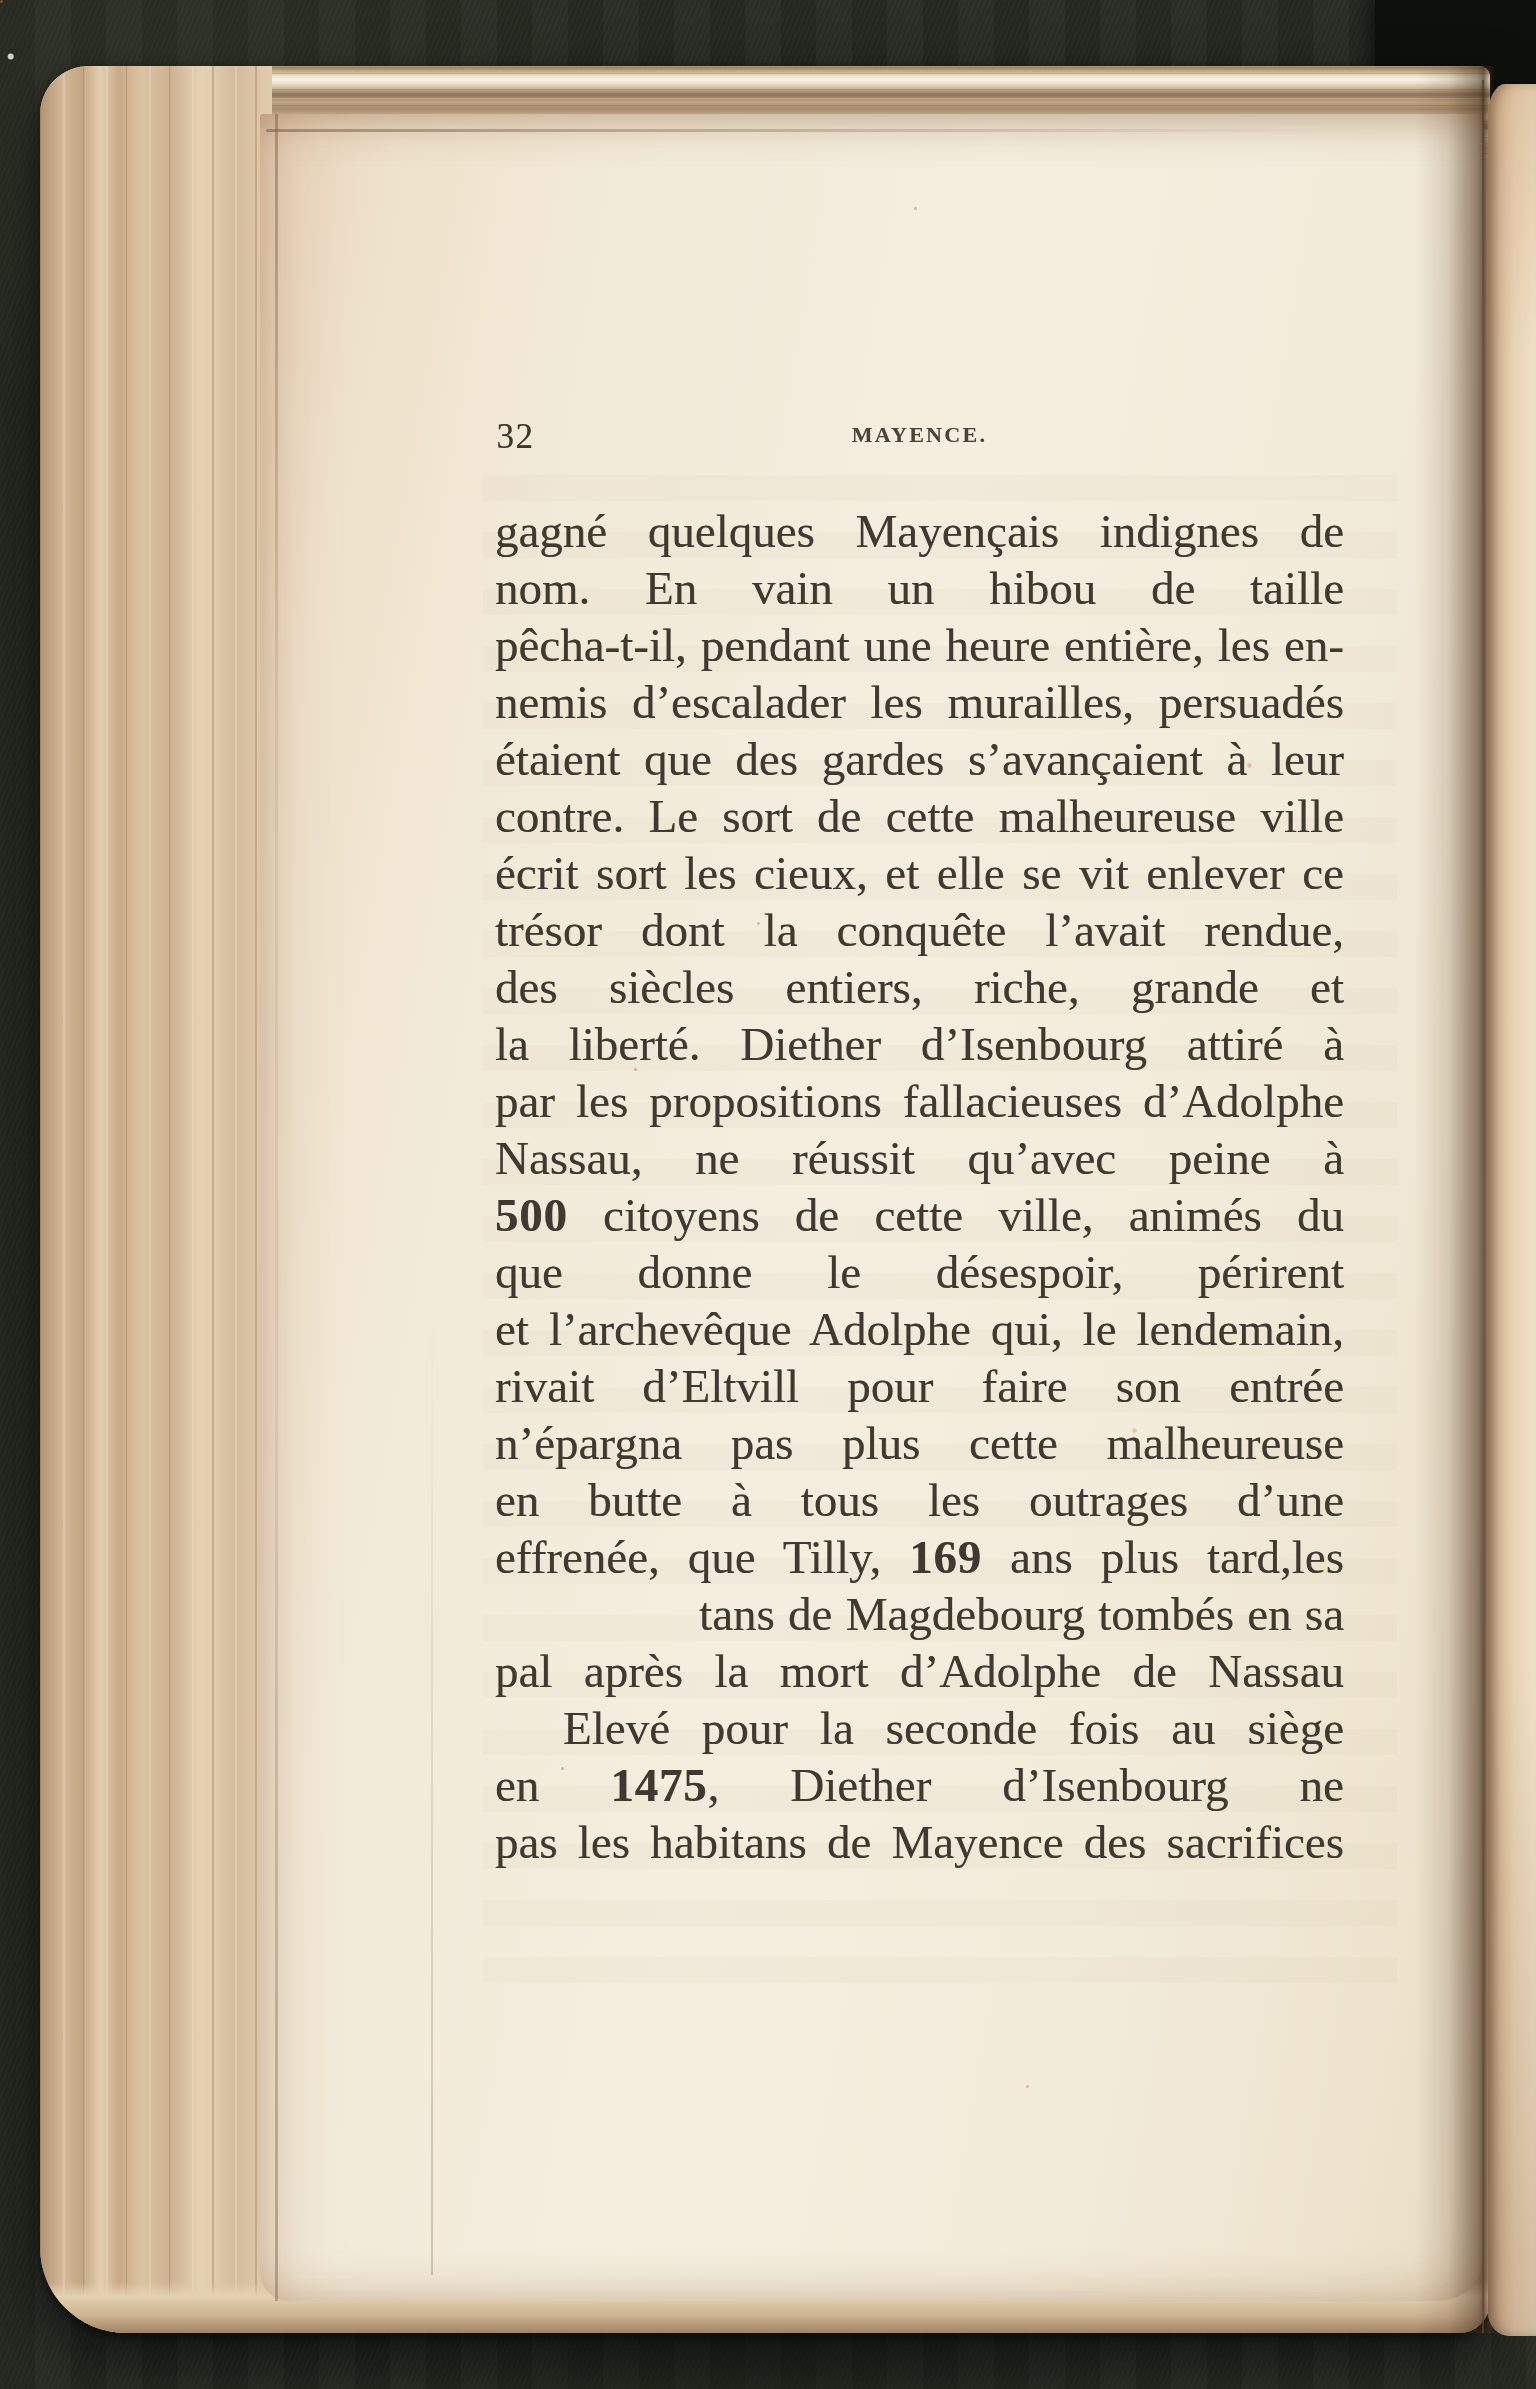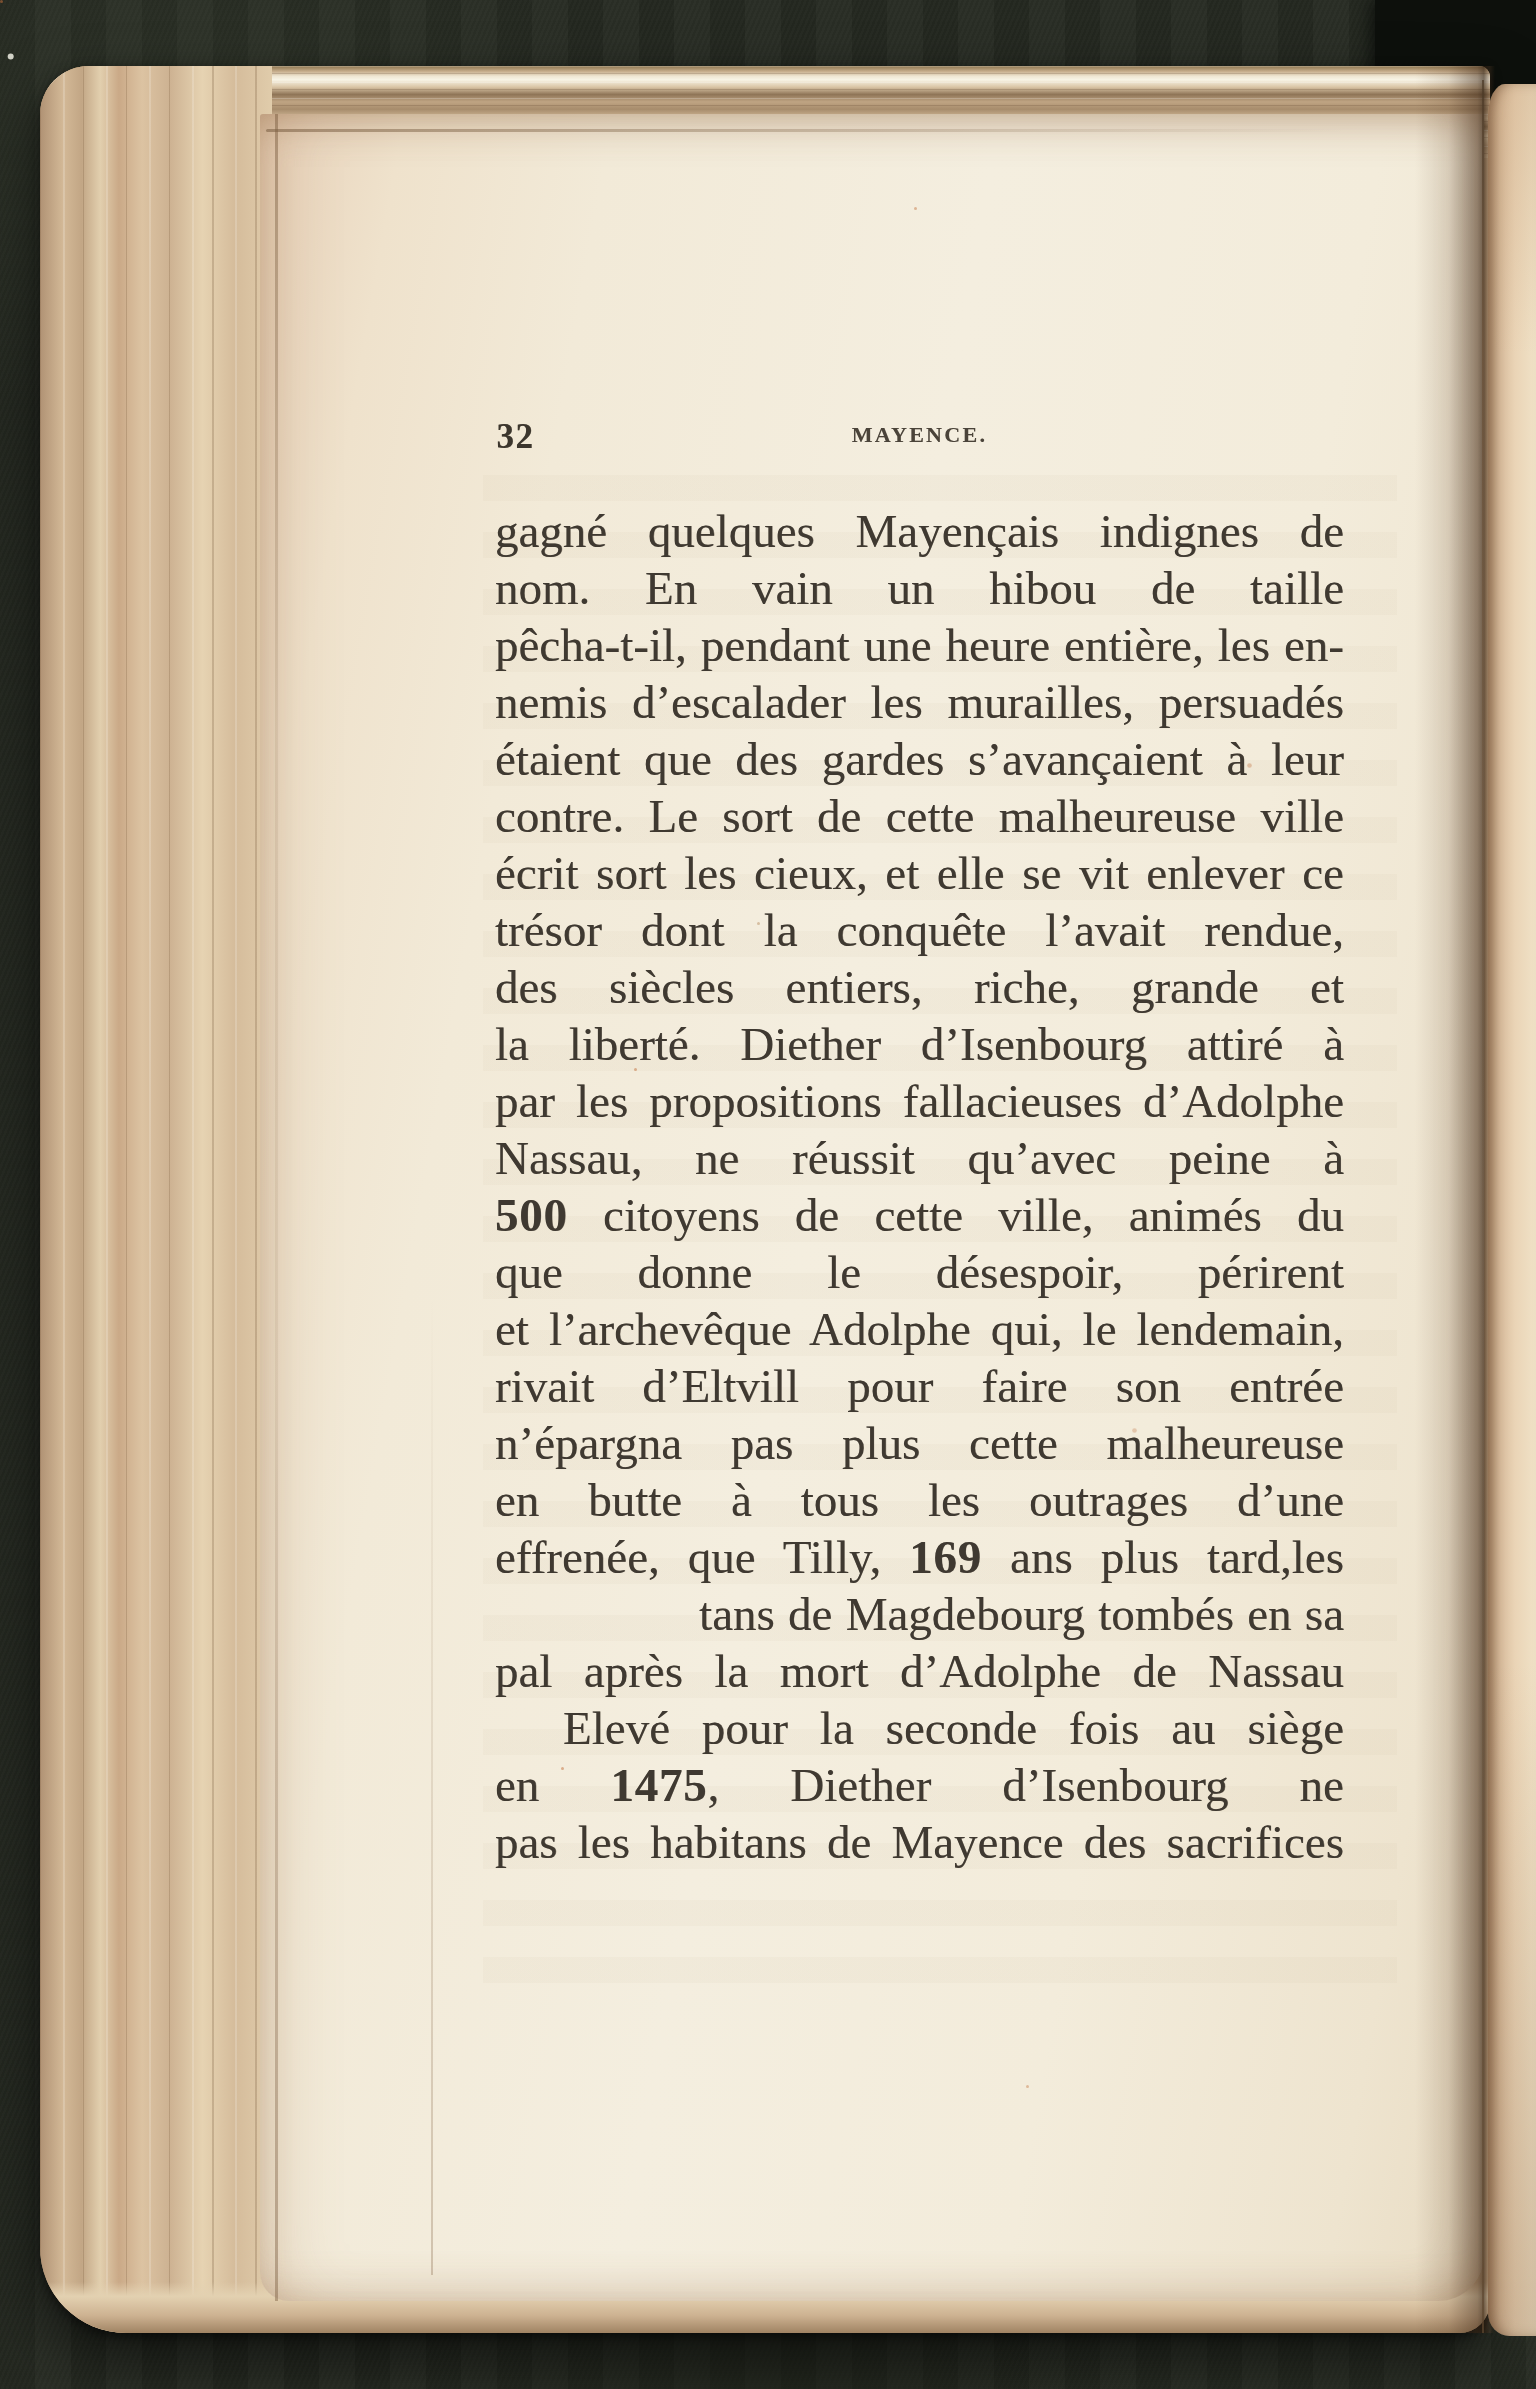--- a/index.html
+++ b/index.html
@@ -83,21 +83,21 @@
   }
   .ghosting{
     position:absolute;left:223px;top:361px;width:914px;height:1528px;
     background:repeating-linear-gradient(180deg, rgba(188,170,138,.12) 0 26px, rgba(188,170,138,0) 26px 57px);
     opacity:.55;
   }
   
   .header{position:absolute;left:235px;top:303px;width:849px;height:41px;color:#453f35;}
   .pagenum{
     position:absolute;left:1.5px;top:0;
-    font-size:35px;font-weight:700;letter-spacing:1.5px;color:#3c362d;
+    font-size:35px;font-weight:400;letter-spacing:1.5px;color:#3c362d;
     text-shadow:0.3px 0.4px 0.5px rgba(56,46,34,.5);
   }
   .runhead{
     position:absolute;left:0;top:4.6px;width:100%;text-align:center;
     font-size:22px;letter-spacing:2.3px;color:#4a4339;font-weight:700;
     text-shadow:0.2px 0.3px 0.4px rgba(70,60,46,.35);
   }
   .bodytext{position:absolute;left:235px;top:389px;width:849px;color:#3f3931;}
   .line{
     font-size:47px;line-height:57px;height:57px;overflow:hidden;

